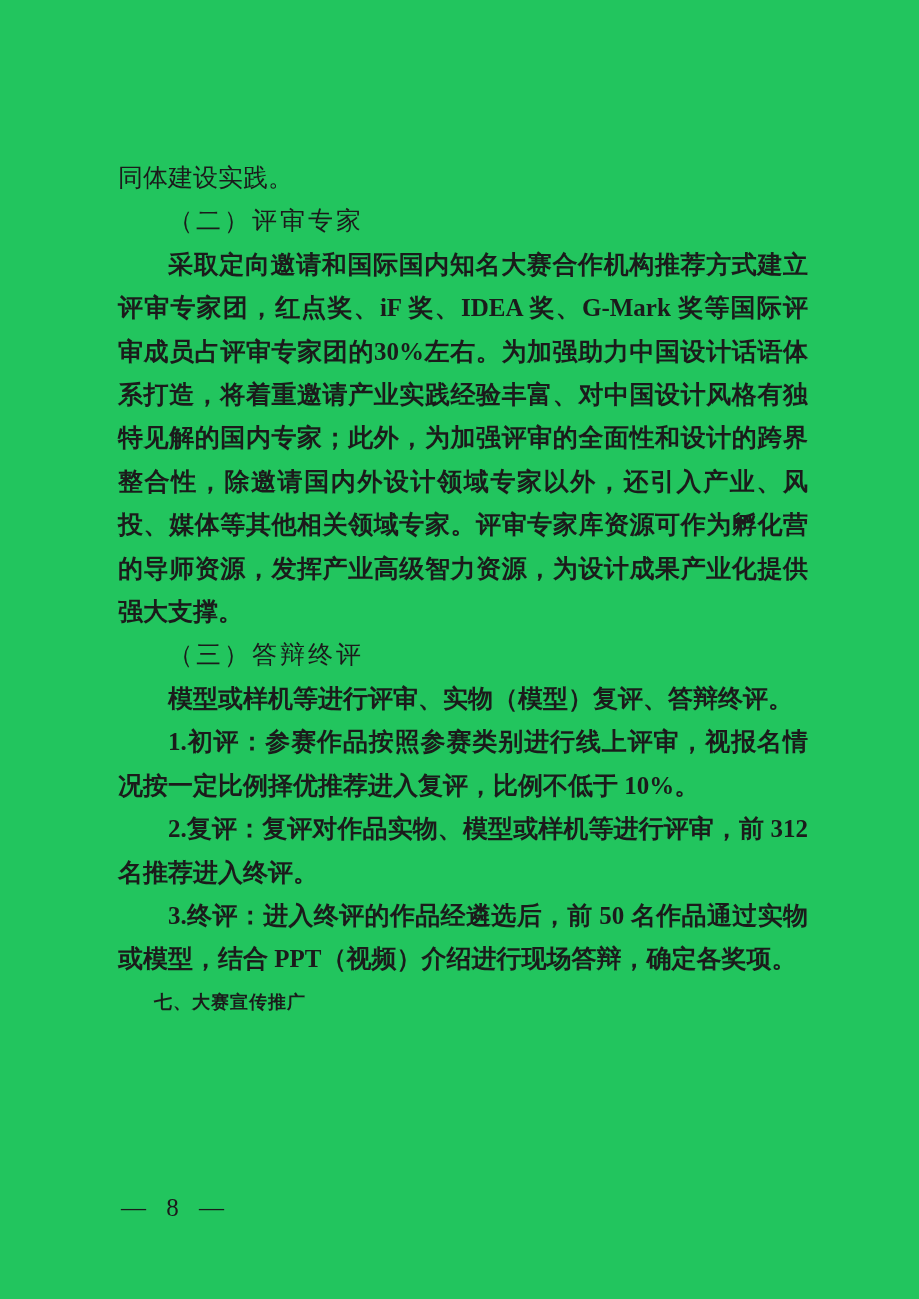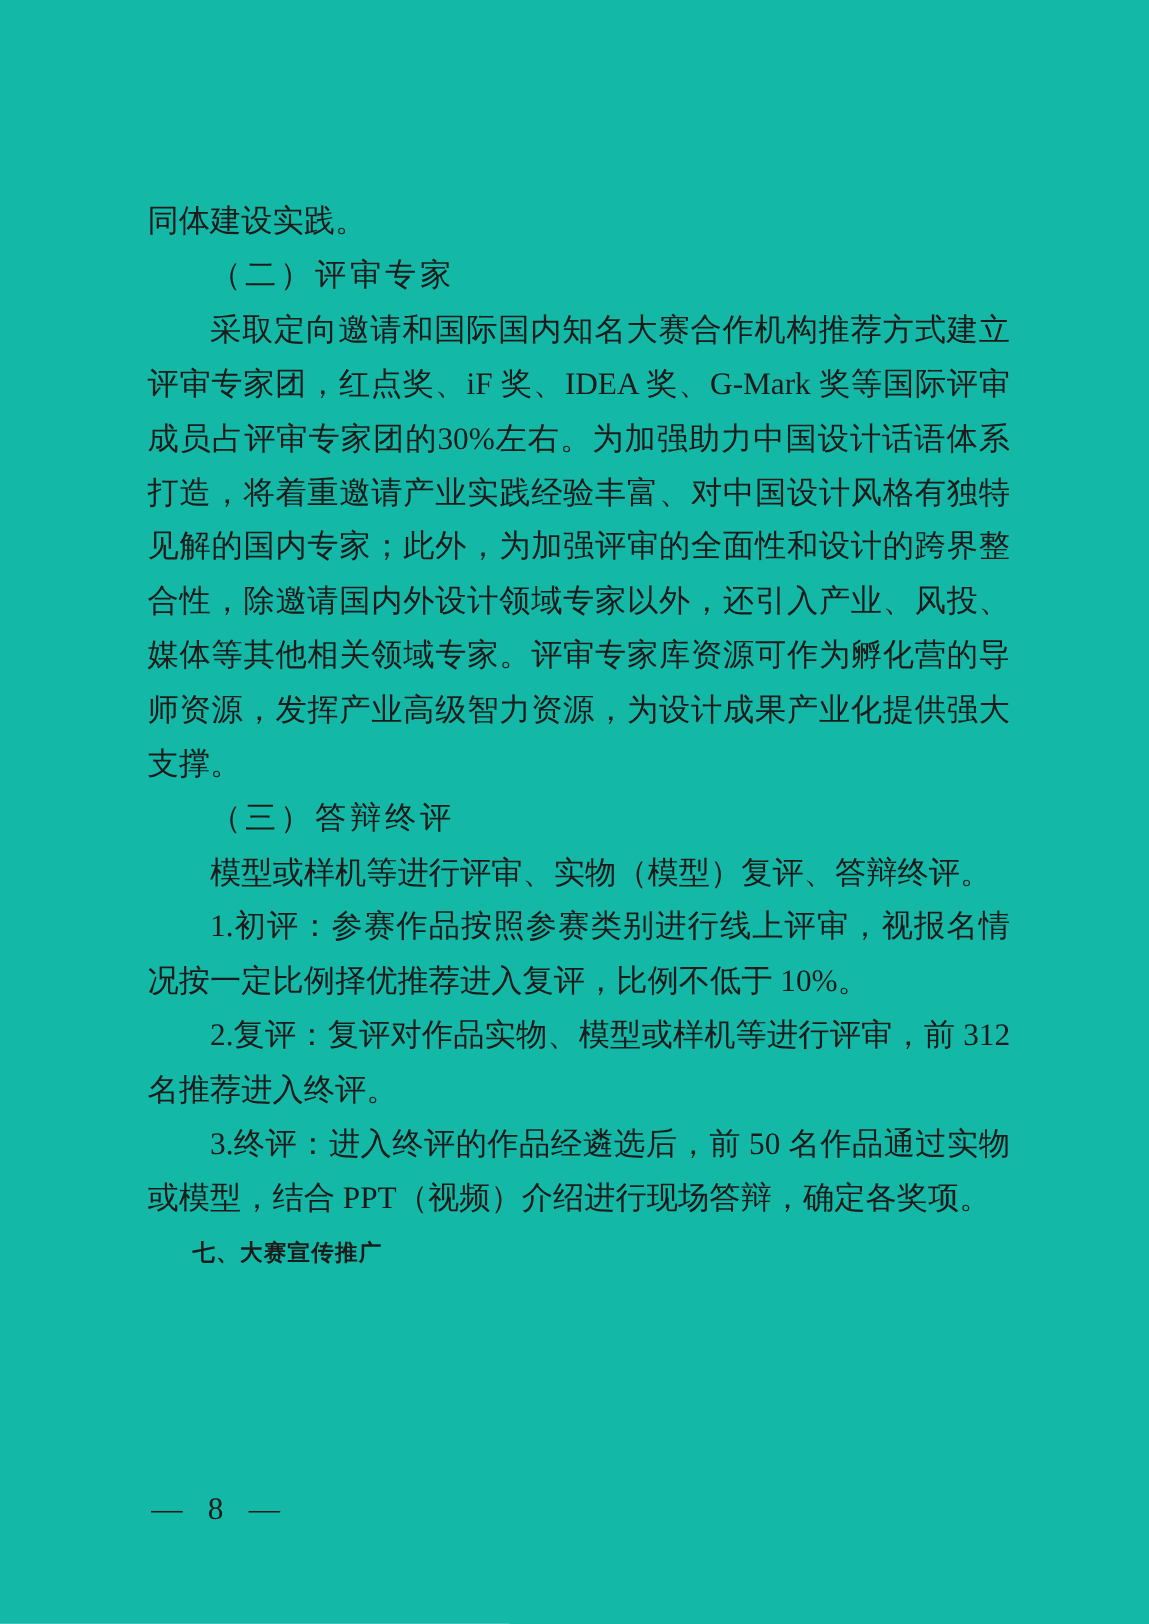--- a/index.html
+++ b/index.html
@@ -11,41 +11,42 @@
     height: 1299px;
     position: relative;
     background: #ffffff;
     font-family: "Liberation Serif", "DejaVu Serif", serif;
     color: #1b1b1b;
     overflow: hidden;
   }
   .page {
     position: absolute;
     inset: 0;
-    background: #14b8a6;
+    background: #22c55e;
   }
   .textblock {
     position: absolute;
     left: 118px;
     top: 156px;
     width: 690px;
     font-size: 25px;
     line-height: 43.4px;
     text-align: justify;
     text-justify: inter-ideograph;
   }
   .textblock p {
     margin: 0;
     padding: 0;
   }
   .para-cont {
     text-indent: 0;
   }
   .para-body {
     text-indent: 2em;
+    font-weight: bold;
   }
   .kai-heading {
     text-indent: 2em;
     letter-spacing: 3px;
   }
   .bold-heading {
     text-indent: 2em;
     font-family: "Liberation Sans", "DejaVu Sans", sans-serif;
     font-weight: bold;
     font-size: 18px;

